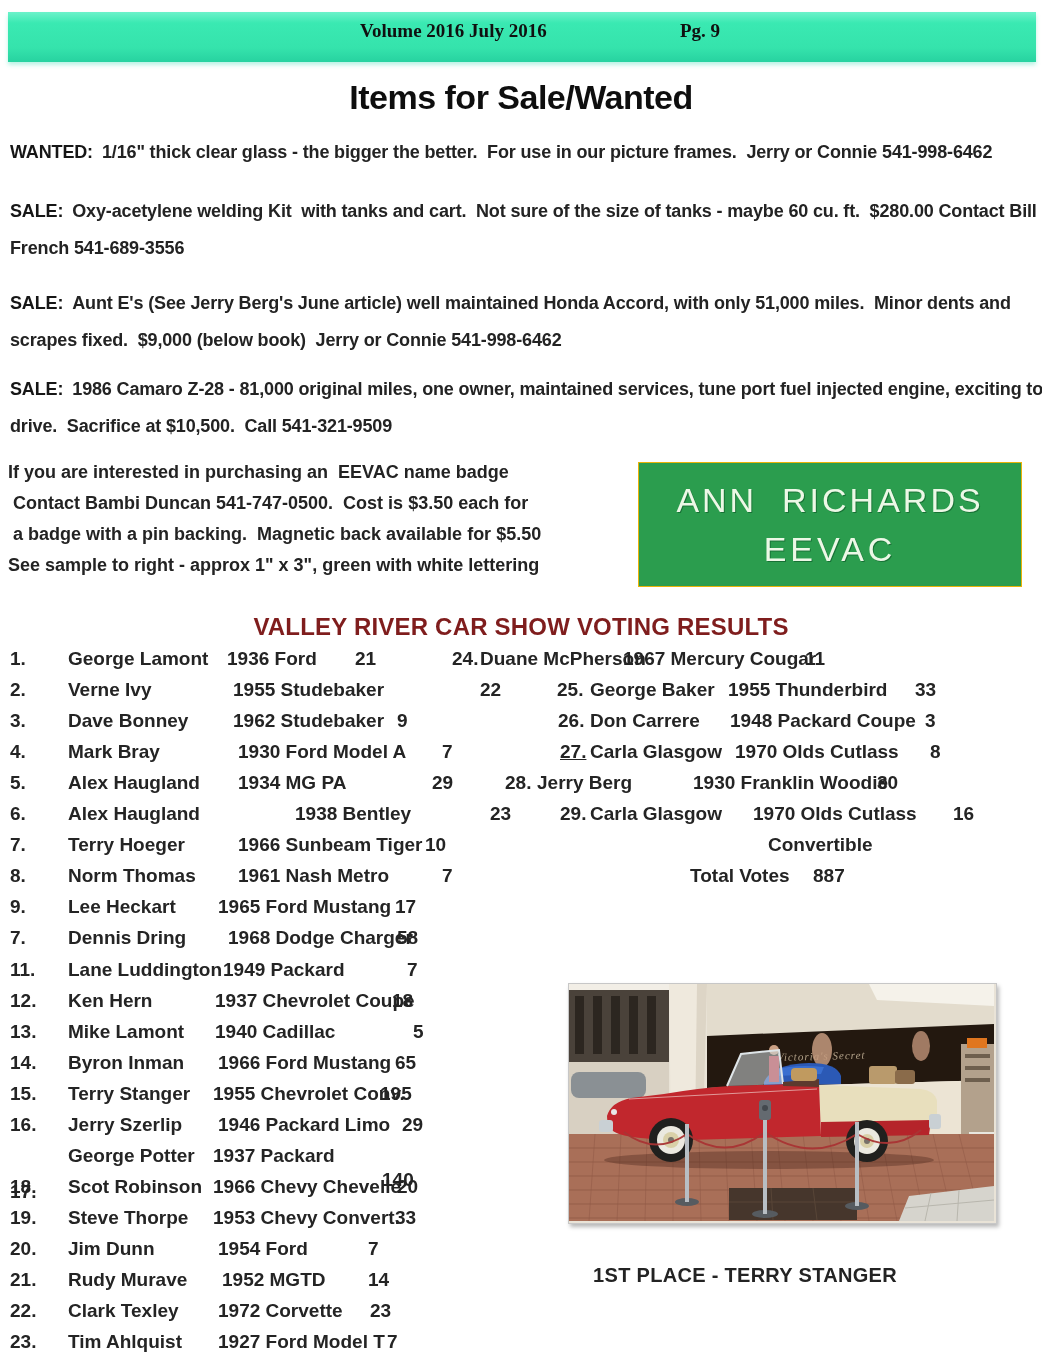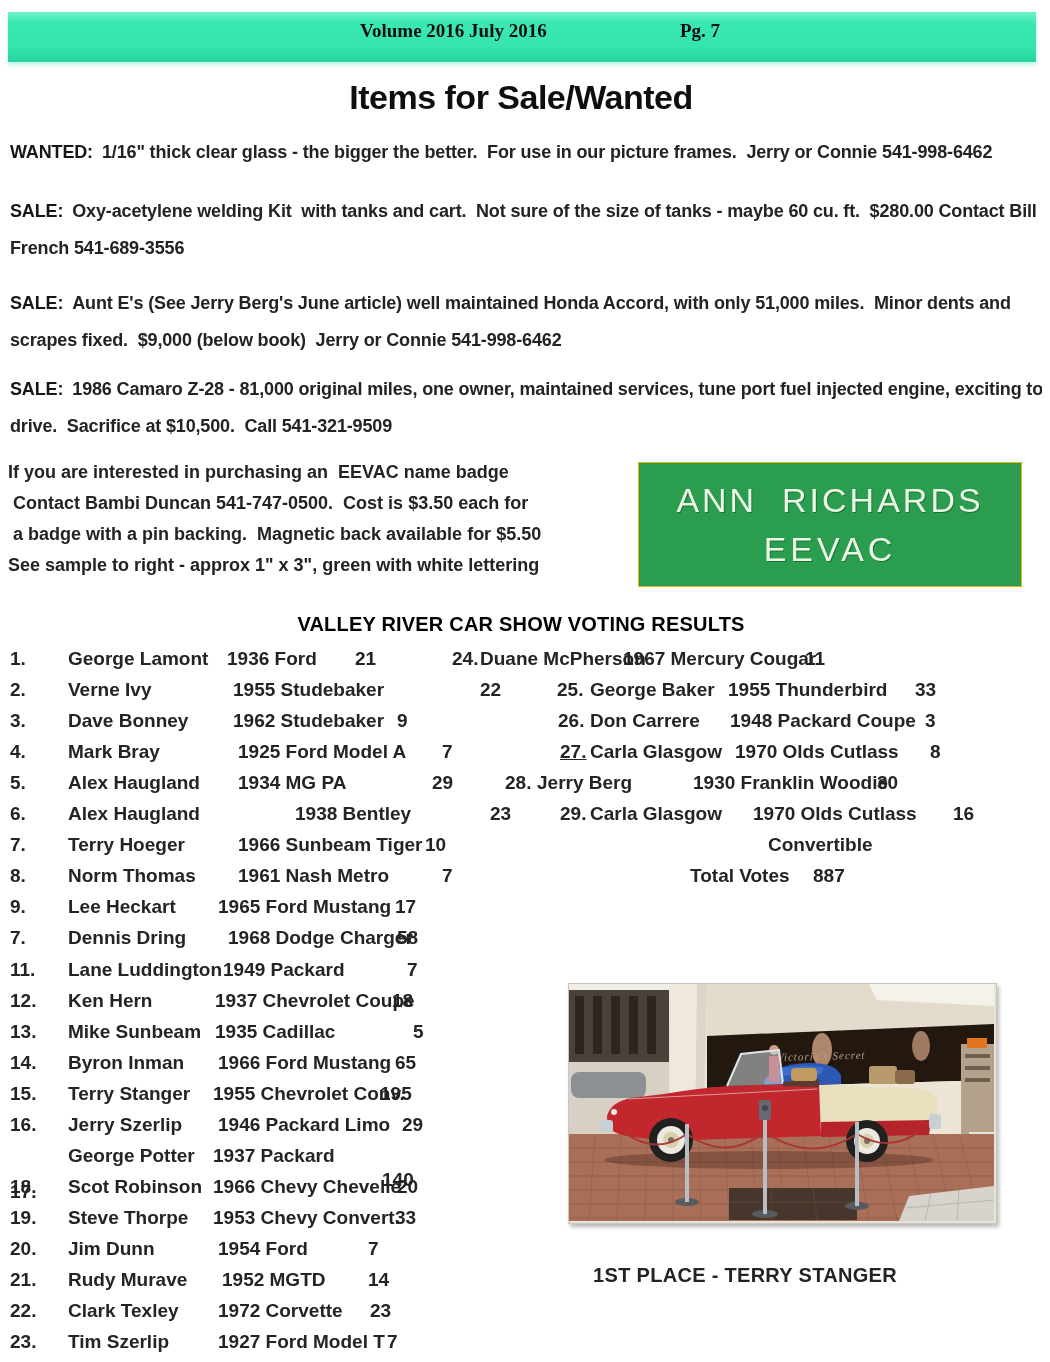--- a/index.html
+++ b/index.html
@@ -28,39 +28,39 @@
   
   .sign{position:absolute;left:638px;top:462px;width:384px;height:125px;
     display:flex;flex-direction:column;align-items:center;padding-top:13px;box-sizing:border-box;
     border:1px solid #eab308;}
   .sign-line{white-space:pre;color:#ecf8e6;font-size:34px;font-weight:500;
     text-shadow:1px 1px 0 rgba(0,60,25,.45);line-height:49px;}
   .sign-line1{letter-spacing:3px;}
   .sign-line2{letter-spacing:4px;}
   
   .vheading{position:absolute;left:0;top:613px;width:100%;text-align:center;
-    font-size:20px;font-weight:700;color:#000000;letter-spacing:0.2px;}
+    font-size:24px;font-weight:700;color:#7f1d1d;letter-spacing:0.2px;}
   .vlist{position:absolute;left:0;top:648px;width:1050px;height:714px;}
   .vline{position:absolute;left:0;width:100%;height:31px;}
   .vseg{position:absolute;top:0;font-size:19px;font-weight:600;color:#242424;white-space:pre;}
   
   .photo{position:absolute;left:568px;top:983px;width:427px;height:239px;
     border:1px solid #c7c7c7;box-shadow:2px 3px 4px rgba(0,0,0,.28);background:#e9e3d7;}
   .photo svg{display:block;}
   .caption{position:absolute;left:572px;top:1264px;width:346px;text-align:center;
     font-size:20px;font-weight:700;color:#232323;letter-spacing:0.3px;white-space:pre;}
 </style>
 </head>
 <body>
 
 <div class="page">
 
   <div class="masthead">
     <span class="mh-volume">Volume 2016 July 2016</span>
-    <span class="mh-page">Pg. 7</span>
+    <span class="mh-page">Pg. 9</span>
   </div>
 
   <div class="title">Items for Sale/Wanted</div>
 
   <div id="ads">
       <div class="ad" style="top: 134px;">
         <div class="ad-line"><span class="ad-label">WANTED:</span><span>1/16" thick clear glass - the bigger the better.  For use in our picture frames.  Jerry or Connie 541-998-6462</span></div>
       </div>
       <div class="ad" style="top: 193px;">
         <div class="ad-line"><span class="ad-label">SALE:</span><span>Oxy-acetylene welding Kit  with tanks and cart.  Not sure of the size of tanks - maybe 60 cu. ft.  $280.00 Contact Bill</span></div>
@@ -117,21 +117,21 @@
         <span class="vseg" style="left: 233px;">1962 Studebaker</span>
         <span class="vseg" style="left: 397px;">9</span>
         <span class="vseg" style="left: 558px;">26.</span>
         <span class="vseg" style="left: 590px;">Don Carrere</span>
         <span class="vseg" style="left: 730px;">1948 Packard Coupe</span>
         <span class="vseg" style="left: 925px;">3</span>
       </div>
       <div class="vline" style="top: 93.15px;">
         <span class="vseg" style="left: 10px;">4.</span>
         <span class="vseg" style="left: 68px;">Mark Bray</span>
-        <span class="vseg" style="left: 238px;">1925 Ford Model A</span>
+        <span class="vseg" style="left: 238px;">1930 Ford Model A</span>
         <span class="vseg" style="left: 442px;">7</span>
         <span class="vseg" style="left: 560px; text-decoration: underline;">27.</span>
         <span class="vseg" style="left: 590px;">Carla Glasgow</span>
         <span class="vseg" style="left: 735px;">1970 Olds Cutlass</span>
         <span class="vseg" style="left: 930px;">8</span>
       </div>
       <div class="vline" style="top: 124.2px;">
         <span class="vseg" style="left: 10px;">5.</span>
         <span class="vseg" style="left: 68px;">Alex Haugland</span>
         <span class="vseg" style="left: 238px;">1934 MG PA</span>
@@ -185,22 +185,22 @@
         <span class="vseg" style="left: 407px;">7</span>
       </div>
       <div class="vline" style="top: 341.55px;">
         <span class="vseg" style="left: 10px;">12.</span>
         <span class="vseg" style="left: 68px;">Ken Hern</span>
         <span class="vseg" style="left: 215px;">1937 Chevrolet Coupe</span>
         <span class="vseg" style="left: 392px;">18</span>
       </div>
       <div class="vline" style="top: 372.6px;">
         <span class="vseg" style="left: 10px;">13.</span>
-        <span class="vseg" style="left: 68px;">Mike Sunbeam</span>
-        <span class="vseg" style="left: 215px;">1935 Cadillac</span>
+        <span class="vseg" style="left: 68px;">Mike Lamont</span>
+        <span class="vseg" style="left: 215px;">1940 Cadillac</span>
         <span class="vseg" style="left: 413px;">5</span>
       </div>
       <div class="vline" style="top: 403.65px;">
         <span class="vseg" style="left: 10px;">14.</span>
         <span class="vseg" style="left: 68px;">Byron Inman</span>
         <span class="vseg" style="left: 218px;">1966 Ford Mustang</span>
         <span class="vseg" style="left: 395px;">65</span>
       </div>
       <div class="vline" style="top: 434.7px;">
         <span class="vseg" style="left: 10px;">15.</span>
@@ -245,21 +245,21 @@
         <span class="vseg" style="left: 368px;">14</span>
       </div>
       <div class="vline" style="top: 652.05px;">
         <span class="vseg" style="left: 10px;">22.</span>
         <span class="vseg" style="left: 68px;">Clark Texley</span>
         <span class="vseg" style="left: 218px;">1972 Corvette</span>
         <span class="vseg" style="left: 370px;">23</span>
       </div>
       <div class="vline" style="top: 683.1px;">
         <span class="vseg" style="left: 10px;">23.</span>
-        <span class="vseg" style="left: 68px;">Tim Szerlip</span>
+        <span class="vseg" style="left: 68px;">Tim Ahlquist</span>
         <span class="vseg" style="left: 218px;">1927 Ford Model T</span>
         <span class="vseg" style="left: 387px;">7</span>
       </div>
     </div>
 
   <div class="photo">
     <svg width="425" height="237" viewBox="0 0 425 237">
 
       <rect x="0" y="0" width="425" height="237" fill="#e9e3d7"></rect>
       <rect x="0" y="0" width="425" height="8" fill="#f2eee6"></rect>

